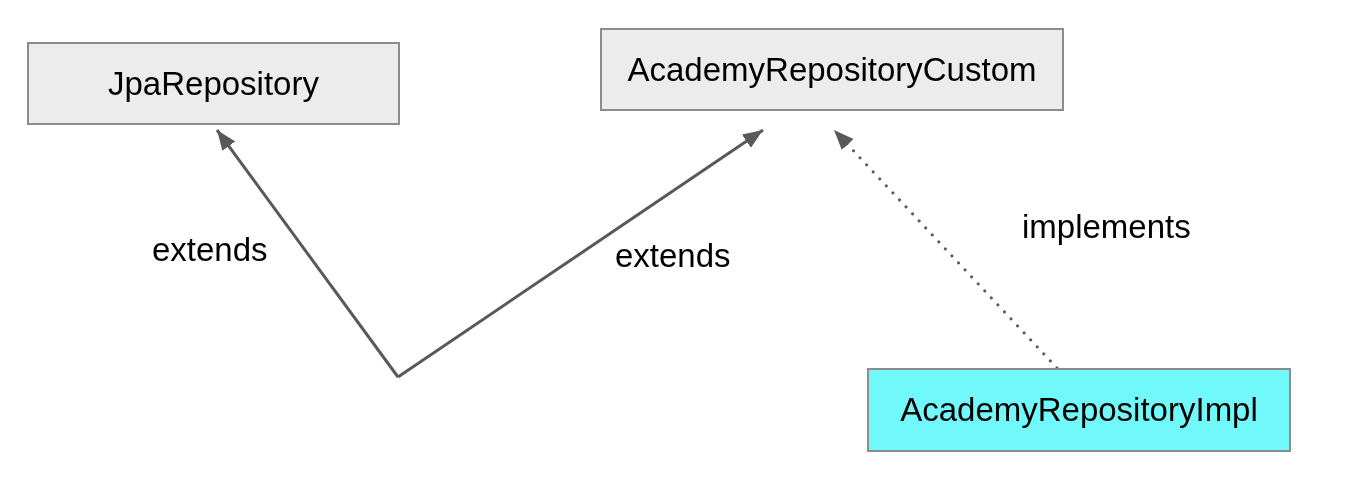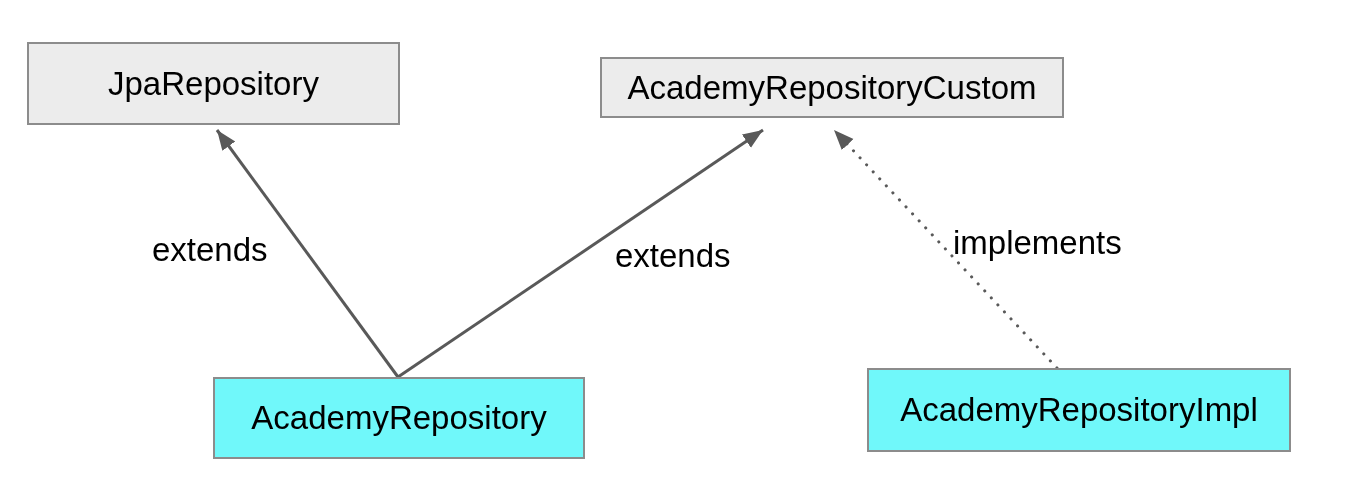--- a/index.html
+++ b/index.html
@@ -34,33 +34,33 @@
     color: #000000;
     white-space: nowrap;
   }
   .node--interface {
     background: #ececec;
   }
   .node--class {
     background: #70f8fa;
   }
   .node-jpa       { left: 27px;  top: 42px;  width: 373px; height: 83px; }
-  .node-custom    { left: 600px; top: 57px;  width: 464px; height: 61px; }
+  .node-custom    { left: 600px; top: 28px;  width: 464px; height: 83px; }
   .node-academy   { left: 213px; top: 377px; width: 372px; height: 82px; }
   .node-impl      { left: 867px; top: 368px; width: 424px; height: 84px; }
   .edge-label {
     position: absolute;
     font-size: 33px;
     line-height: 38px;
     color: #000000;
     white-space: nowrap;
   }
   .edge-label-extends-left  { left: 152px; top: 231px; }
   .edge-label-extends-right { left: 615px; top: 237px; }
-  .edge-label-implements    { left: 953px; top: 208px; margin-top: 16px; }
+  .edge-label-implements    { left: 1022px; top: 208px; }
 </style>
 </head>
 <body>
 
 <div class="canvas">
 
   <svg class="edges-layer" width="1356" height="486" viewBox="0 0 1356 486" xmlns="http://www.w3.org/2000/svg">
     <defs>
       <marker id="arrowhead" markerUnits="userSpaceOnUse" markerWidth="22" markerHeight="18" refX="20" refY="8" orient="auto">
         <path d="M0,0 L20,8 L0,16 Z" fill="#595959"></path>
@@ -75,23 +75,20 @@
   </svg>
 
   <div class="node node--interface node-jpa">
     <span>JpaRepository</span>
   </div>
 
   <div class="node node--interface node-custom">
     <span>AcademyRepositoryCustom</span>
   </div>
 
-  <div class="node node--class node-academy">
-    <span>AcademyRepository</span>
-  </div>
 
   <div class="node node--class node-impl">
     <span>AcademyRepositoryImpl</span>
   </div>
 
   <div class="edge-label edge-label-extends-left">extends</div>
 
   <div class="edge-label edge-label-extends-right">extends</div>
 
   <div class="edge-label edge-label-implements">implements</div>

